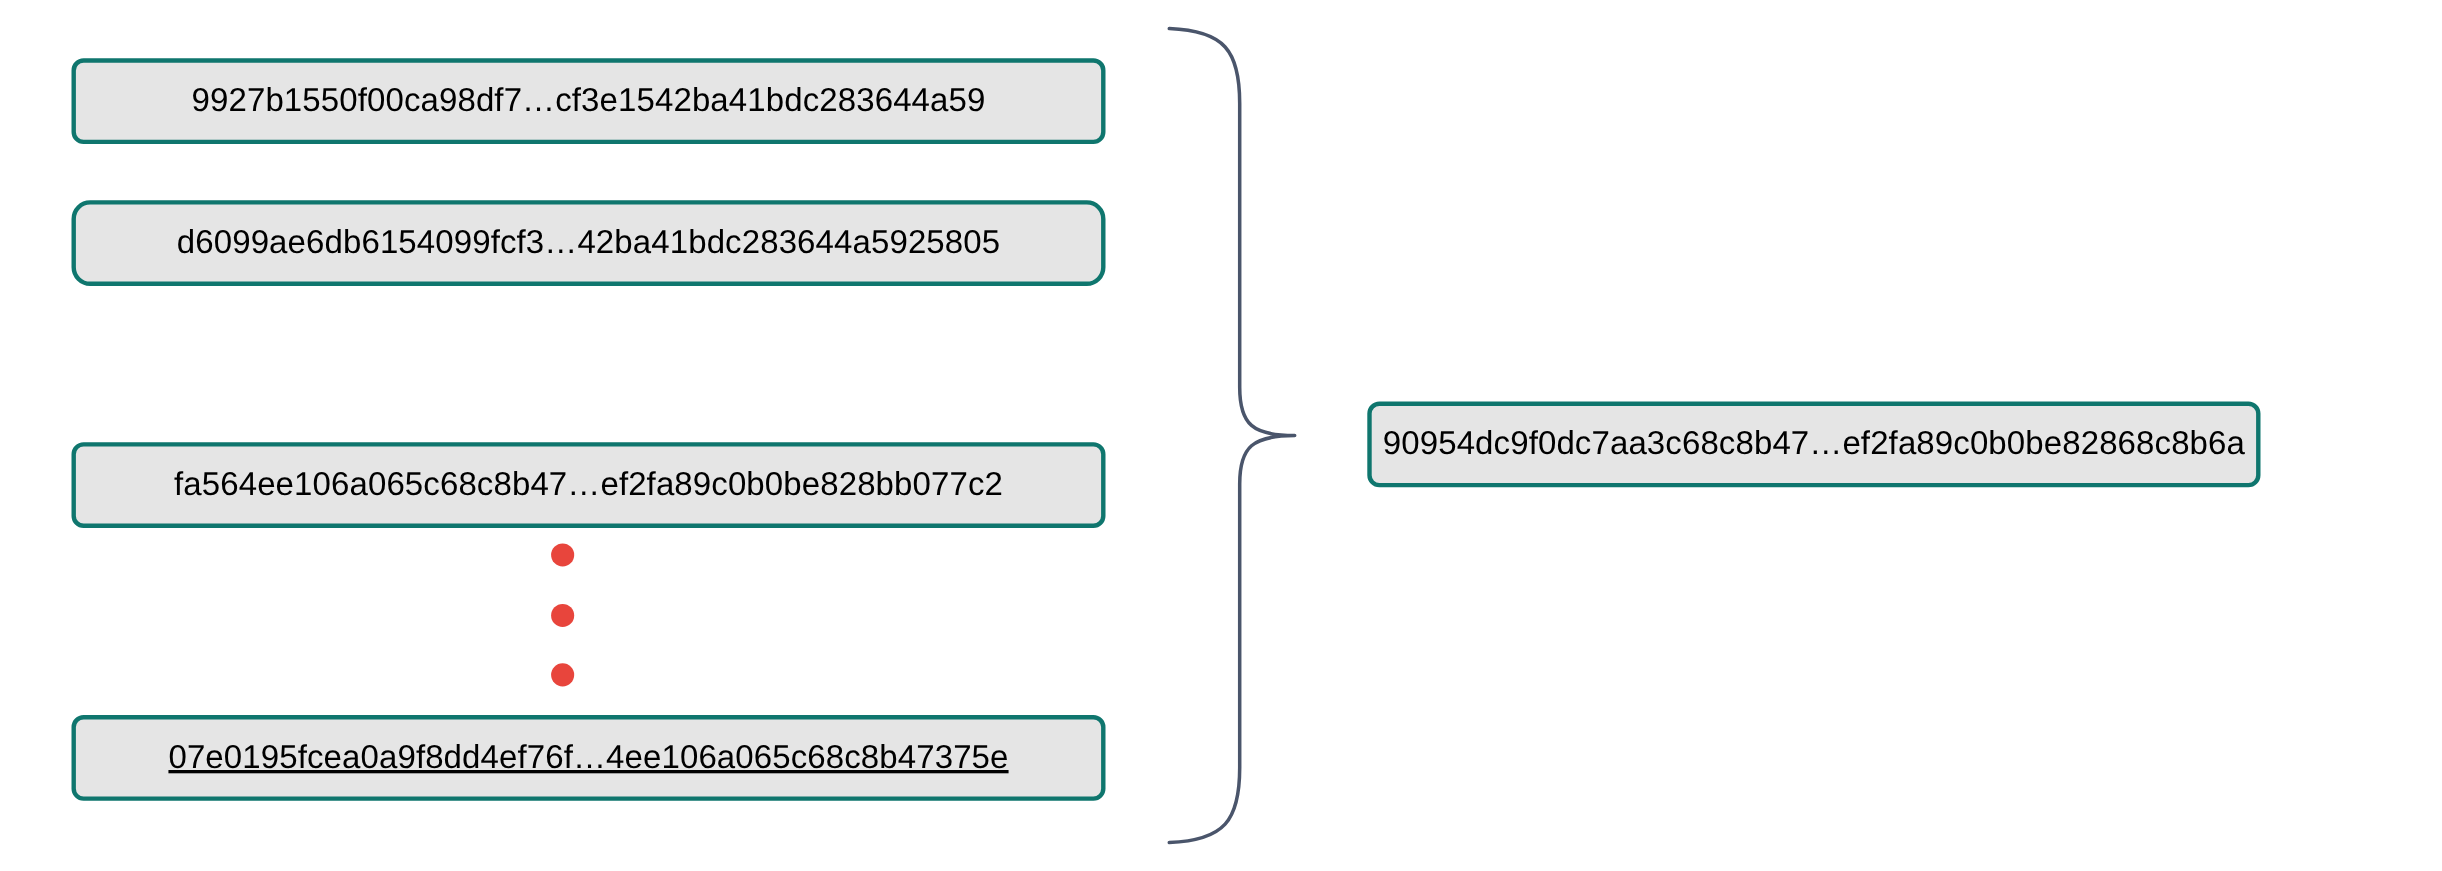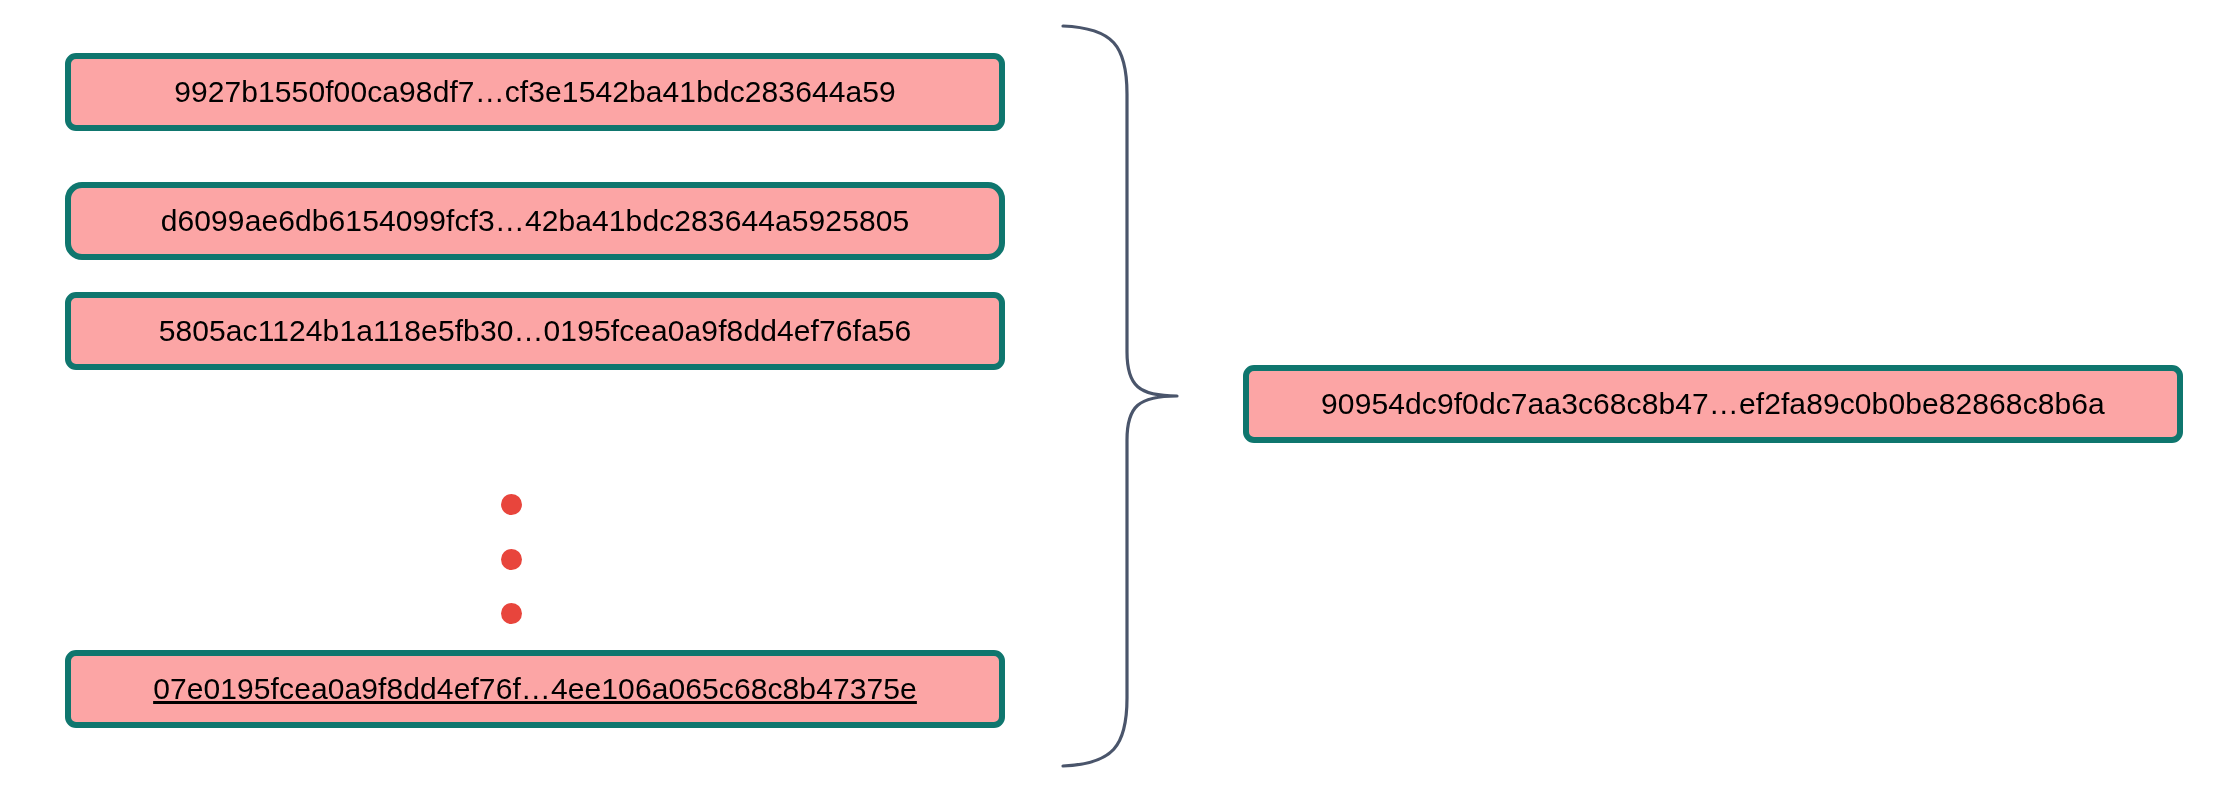--- a/index.html
+++ b/index.html
@@ -16,22 +16,22 @@
     width: 2220px;
     height: 792px;
     background: #ffffff;
     overflow: hidden;
   }
 
   
   .hash-box {
     position: absolute;
     box-sizing: border-box;
-    background: #fca5a5;
-    border: 6px solid #0f766e;
+    background: #e5e5e5;
+    border: 4px solid #0f766e;
     border-radius: 11px;
     display: flex;
     align-items: center;
     justify-content: center;
     text-align: center;
   }
   .hash-text {
     font-family: "Liberation Sans", sans-serif;
     font-size: 30px;
     line-height: 1;
@@ -49,21 +49,21 @@
   .input-box.i0 { top: 53px;  }
   .input-box.i1 { top: 182px; border-radius: 17px; }
   .input-box.i2 { top: 292px; }
   .input-box.i3 { top: 402px; }
   .input-box.i4 { top: 650px; text-decoration: underline; }
 
   
   .output-box {
     left: 1243px;
     top: 365px;
-    width: 940px;
+    width: 812px;
     height: 78px;
   }
 
   
   #ellipsis {
     position: absolute;
     left: 496px;
     top: 494px;
     width: 30px;
     height: 130px;
@@ -100,24 +100,24 @@
 <div id="canvas">
 
   <div class="hash-box input-box i0">
     <span class="hash-text">9927b1550f00ca98df7…cf3e1542ba41bdc283644a59</span>
   </div>
 
   <div class="hash-box input-box i1">
     <span class="hash-text">d6099ae6db6154099fcf3…42ba41bdc283644a5925805</span>
   </div>
 
-  <div class="hash-box input-box i2">
-    <span class="hash-text">5805ac1124b1a118e5fb30…0195fcea0a9f8dd4ef76fa56</span>
+
+  <div class="hash-box input-box i3">
+    <span class="hash-text">fa564ee106a065c68c8b47…ef2fa89c0b0be828bb077c2</span>
   </div>
-
 
   <div id="ellipsis">
     <span class="dot"></span>
     <span class="dot"></span>
     <span class="dot"></span>
   </div>
 
   <div class="hash-box input-box i4">
     <span class="hash-text">07e0195fcea0a9f8dd4ef76f…4ee106a065c68c8b47375e</span>
   </div>

